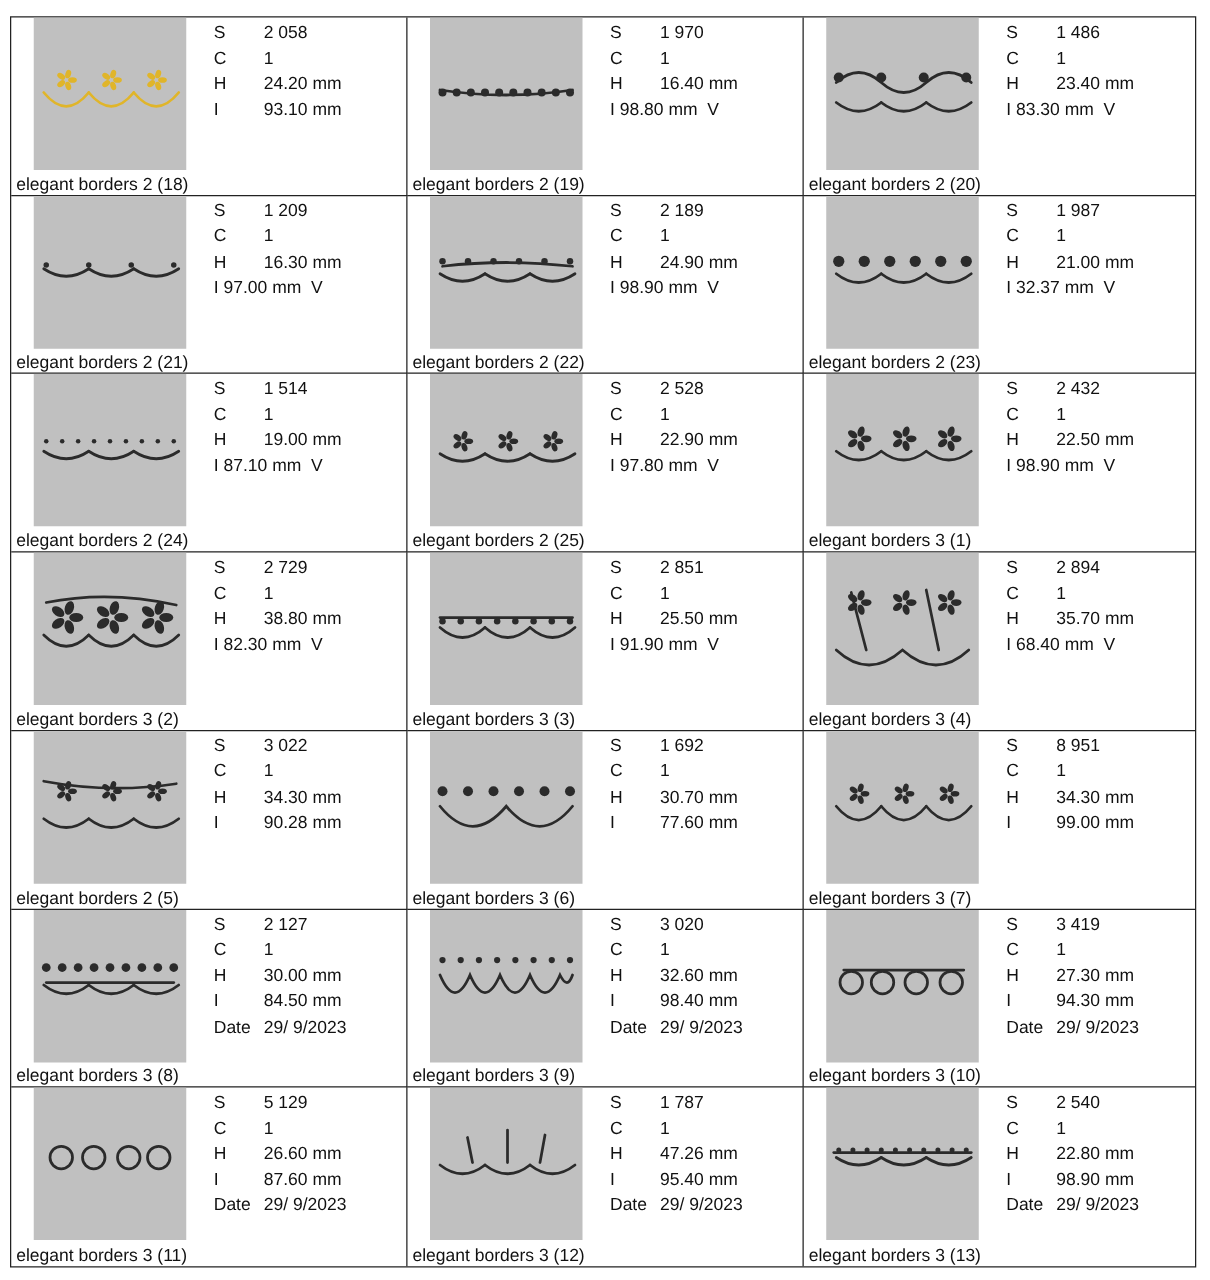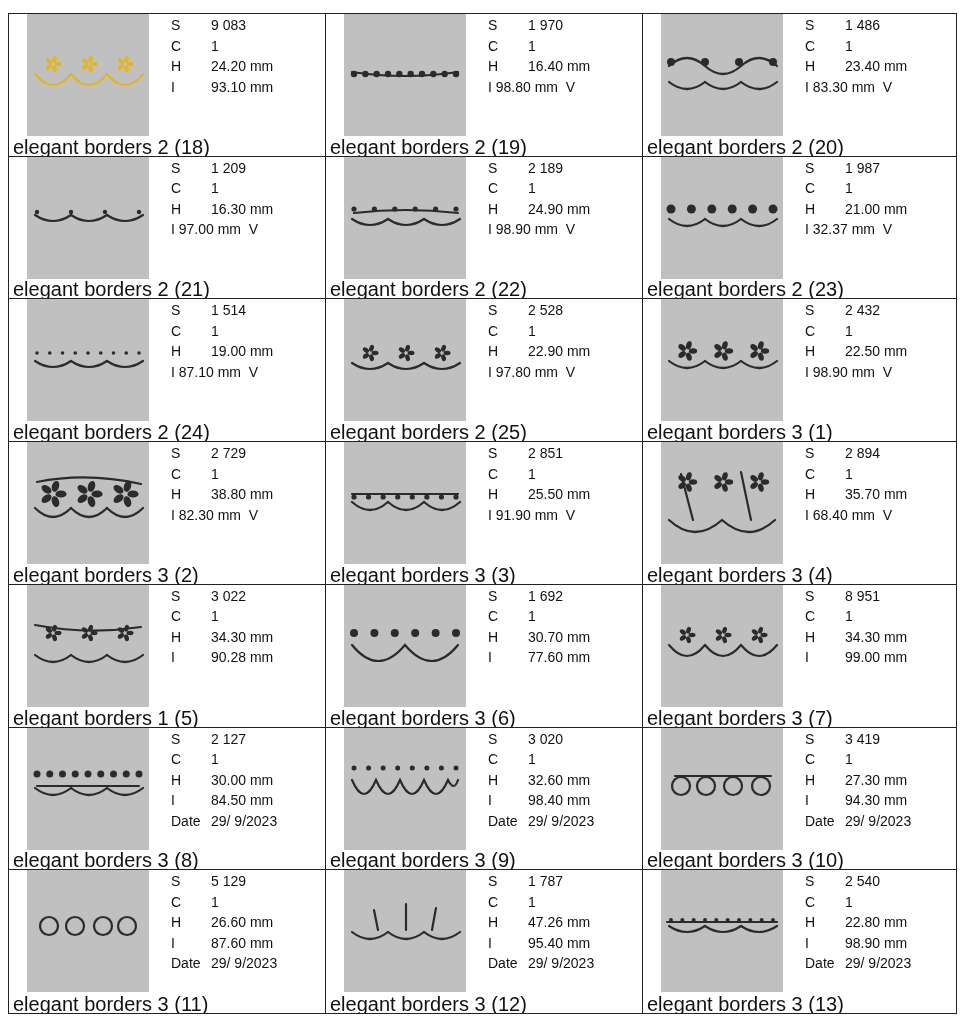--- a/index.html
+++ b/index.html
@@ -4,21 +4,21 @@
 <style>
   html,body{margin:0;padding:0;background:#fff;}
   body{width:968px;height:1024px;position:relative;overflow:hidden;font-family:"Liberation Sans",sans-serif;color:#111;}
   .sheet{position:absolute;left:8px;top:13px;width:949px;height:1001px;border:1px solid #222;box-sizing:border-box;
     display:grid;grid-template-columns:317px 317px 1fr;grid-template-rows:repeat(7,1fr);}
   .cell{position:relative;border-right:1px solid #222;border-bottom:1px solid #222;box-sizing:border-box;overflow:hidden;}
   .cell:nth-child(3n){border-right:none;}
   .cell.lastrow{border-bottom:none;}
   .thumb{position:absolute;left:18px;top:0;width:122px;height:122px;background:#c0c0c0;}
   .thumb svg{position:absolute;left:0;top:0;width:122px;height:122px;}
-  .caption{position:absolute;left:4px;bottom:1px;font-size:20px;line-height:16px;white-space:nowrap;}
+  .caption{position:absolute;left:4px;bottom:1px;font-size:14px;line-height:16px;white-space:nowrap;}
   .specs{position:absolute;left:162px;top:1px;font-size:14px;line-height:20.5px;}
   .row{display:flex;white-space:pre;}
   .k{width:40px;}
   .kfree{}
 </style>
 </head>
 <body>
 
 <div class="sheet" id="grid">
     <div class="cell">
@@ -38,21 +38,21 @@
           <ellipse cx="99.54508497187474" cy="54.75528258147577" rx="3.5" ry="2.25" transform="rotate(72 99.54508497187474 54.75528258147577)" fill="#e0b52a"></ellipse>
           <ellipse cx="93.95491502812527" cy="52.93892626146236" rx="3.5" ry="2.25" transform="rotate(144 93.95491502812527 52.93892626146236)" fill="#e0b52a"></ellipse>
           <ellipse cx="93.95491502812526" cy="47.06107373853764" rx="3.5" ry="2.25" transform="rotate(216 93.95491502812526 47.06107373853764)" fill="#e0b52a"></ellipse>
           <ellipse cx="99.54508497187473" cy="45.24471741852423" rx="3.5" ry="2.25" transform="rotate(288 99.54508497187473 45.24471741852423)" fill="#e0b52a"></ellipse>
           <path d="M8 60 Q26 82 44 60" stroke="#e0b52a" fill="none" stroke-width="2.2" stroke-linecap="round"></path>
           <path d="M44 60 Q62 82 80 60" stroke="#e0b52a" fill="none" stroke-width="2.2" stroke-linecap="round"></path>
           <path d="M80 60 Q98 82 116 60" stroke="#e0b52a" fill="none" stroke-width="2.2" stroke-linecap="round"></path>
         </svg>
       </div>
       <div class="specs">
-        <div class="row"><span class="k">S</span><span>9 083</span></div>
+        <div class="row"><span class="k">S</span><span>2 058</span></div>
         <div class="row"><span class="k">C</span><span>1</span></div>
         <div class="row"><span class="k">H</span><span>24.20 mm</span></div>
         <div class="row"><span class="k">I</span><span>93.10 mm</span></div>
       </div>
       <div class="caption">elegant borders 2 (18)</div>
     </div>
     <div class="cell">
       <div class="thumb">
         <svg viewBox="0 0 122 122">
           <path d="M8 58 Q61 66 114 58" stroke="#2b2b2b" fill="none" stroke-width="2.2" stroke-linecap="round"></path>
@@ -359,21 +359,21 @@
           <path d="M44 70 Q62 84 80 70" stroke="#2b2b2b" fill="none" stroke-width="2.2" stroke-linecap="round"></path>
           <path d="M80 70 Q98 84 116 70" stroke="#2b2b2b" fill="none" stroke-width="2.2" stroke-linecap="round"></path>
         </svg>
       </div>
       <div class="specs">
         <div class="row"><span class="k">S</span><span>3 022</span></div>
         <div class="row"><span class="k">C</span><span>1</span></div>
         <div class="row"><span class="k">H</span><span>34.30 mm</span></div>
         <div class="row"><span class="k">I</span><span>90.28 mm</span></div>
       </div>
-      <div class="caption">elegant borders 1 (5)</div>
+      <div class="caption">elegant borders 2 (5)</div>
     </div>
     <div class="cell">
       <div class="thumb">
         <svg viewBox="0 0 122 122">
           <circle cx="10" cy="48" r="4" fill="#2b2b2b"></circle>
           <circle cx="30.4" cy="48" r="4" fill="#2b2b2b"></circle>
           <circle cx="50.8" cy="48" r="4" fill="#2b2b2b"></circle>
           <circle cx="71.19999999999999" cy="48" r="4" fill="#2b2b2b"></circle>
           <circle cx="91.6" cy="48" r="4" fill="#2b2b2b"></circle>
           <circle cx="112" cy="48" r="4" fill="#2b2b2b"></circle>

